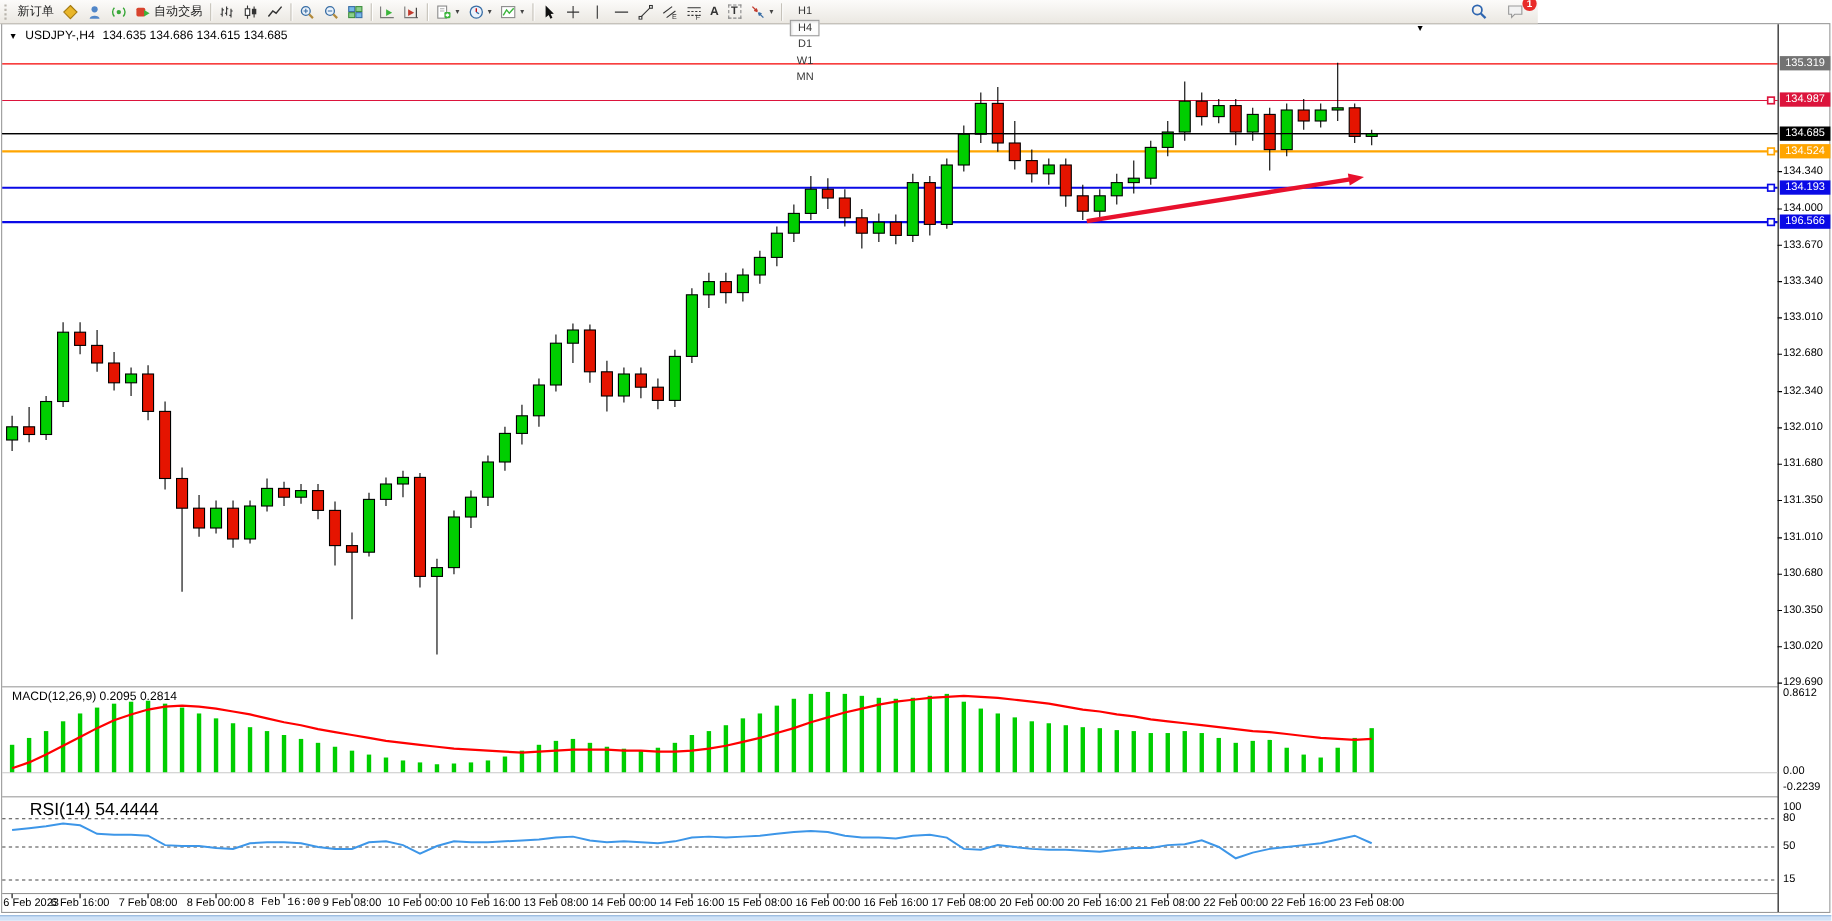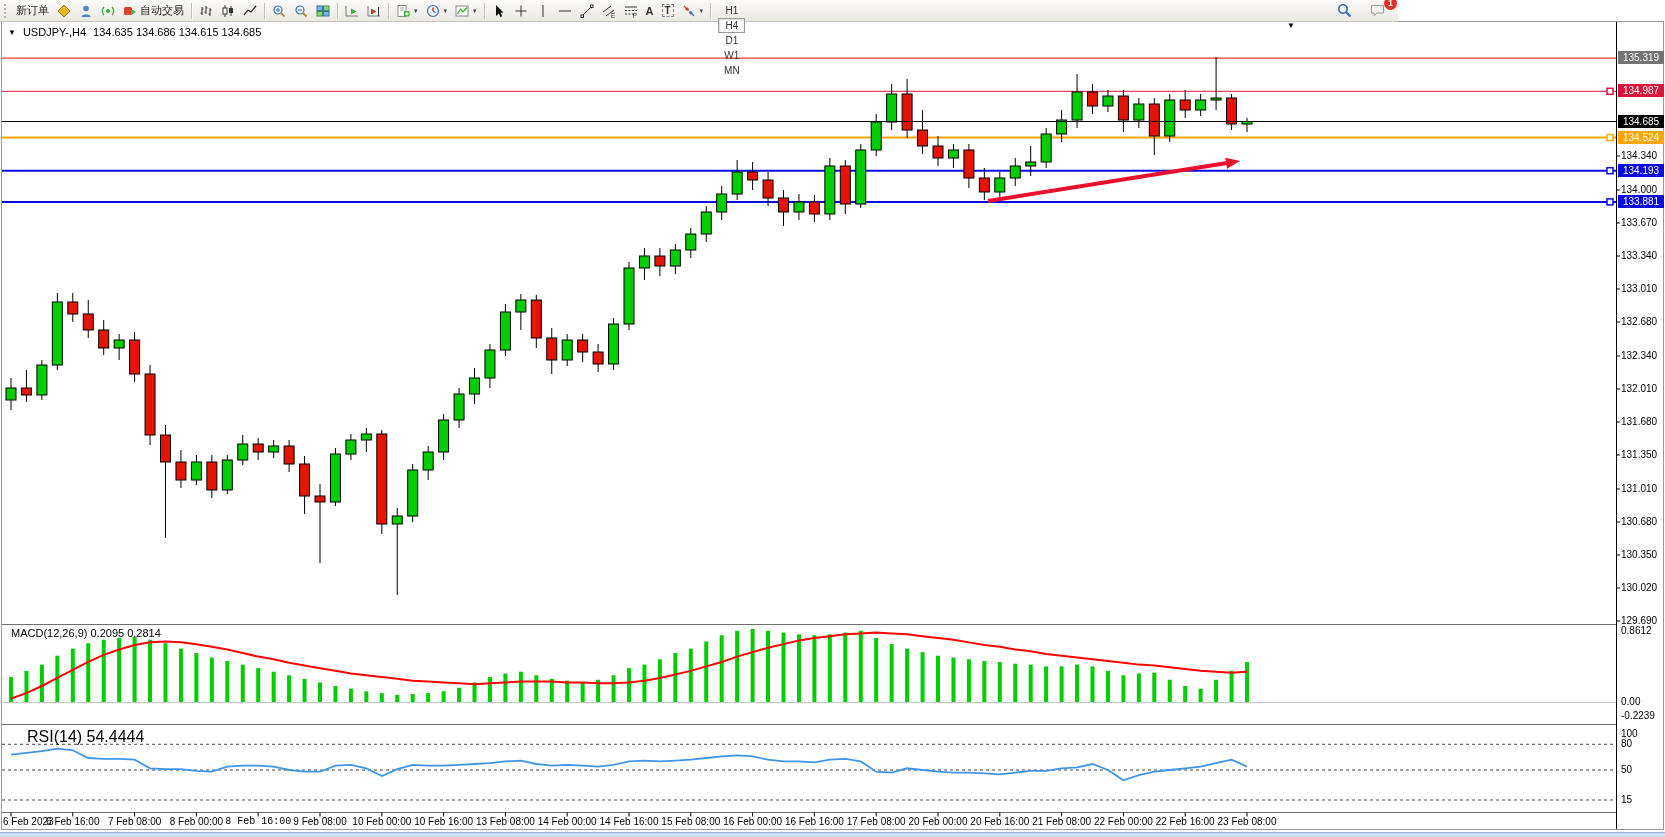--- a/index.html
+++ b/index.html
@@ -561,21 +561,21 @@
     <div class="px-label" style="top:483.00000000000125px;">131.010</div>
     <div class="px-label" style="top:515.9999999999997px;">130.680</div>
     <div class="px-label" style="top:549.0000000000009px;">130.350</div>
     <div class="px-label" style="top:581.9999999999993px;">130.020</div>
     <div class="px-label" style="top:615.0000000000006px;">129.690</div>
     <div class="px-box" style="top:51.1000000000015px;background:#737373;">135.319</div>
     <div class="px-box" style="top:84.30000000000086px;background:#DC143C;">134.987</div>
     <div class="px-box" style="top:114.50000000000011px;background:#000000;">134.685</div>
     <div class="px-box" style="top:130.60000000000025px;background:#FFA500;">134.524</div>
     <div class="px-box" style="top:163.69999999999914px;background:#0A0AE6;">134.193</div>
-    <div class="px-box" style="top:194.90000000000032px;background:#0A0AE6;">133.881</div>
+    <div class="px-box" style="top:194.90000000000032px;background:#0A0AE6;">196.566</div>
     <div class="px-label" style="top:625px;">0.8612</div>
     <div class="px-label" style="top:696px;">0.00</div>
     <div class="px-label" style="top:710px;">-0.2239</div>
     <div class="px-label" style="top:728px;">100</div>
     <div class="px-label" style="top:738.29px;">80</div>
     <div class="px-label" style="top:764px;">50</div>
     <div class="px-label" style="top:793.995px;">15</div>
   </div>
 <div id="time-axis">
     <span class="time-label" style="left: 3px;">6 Feb 2023</span>

